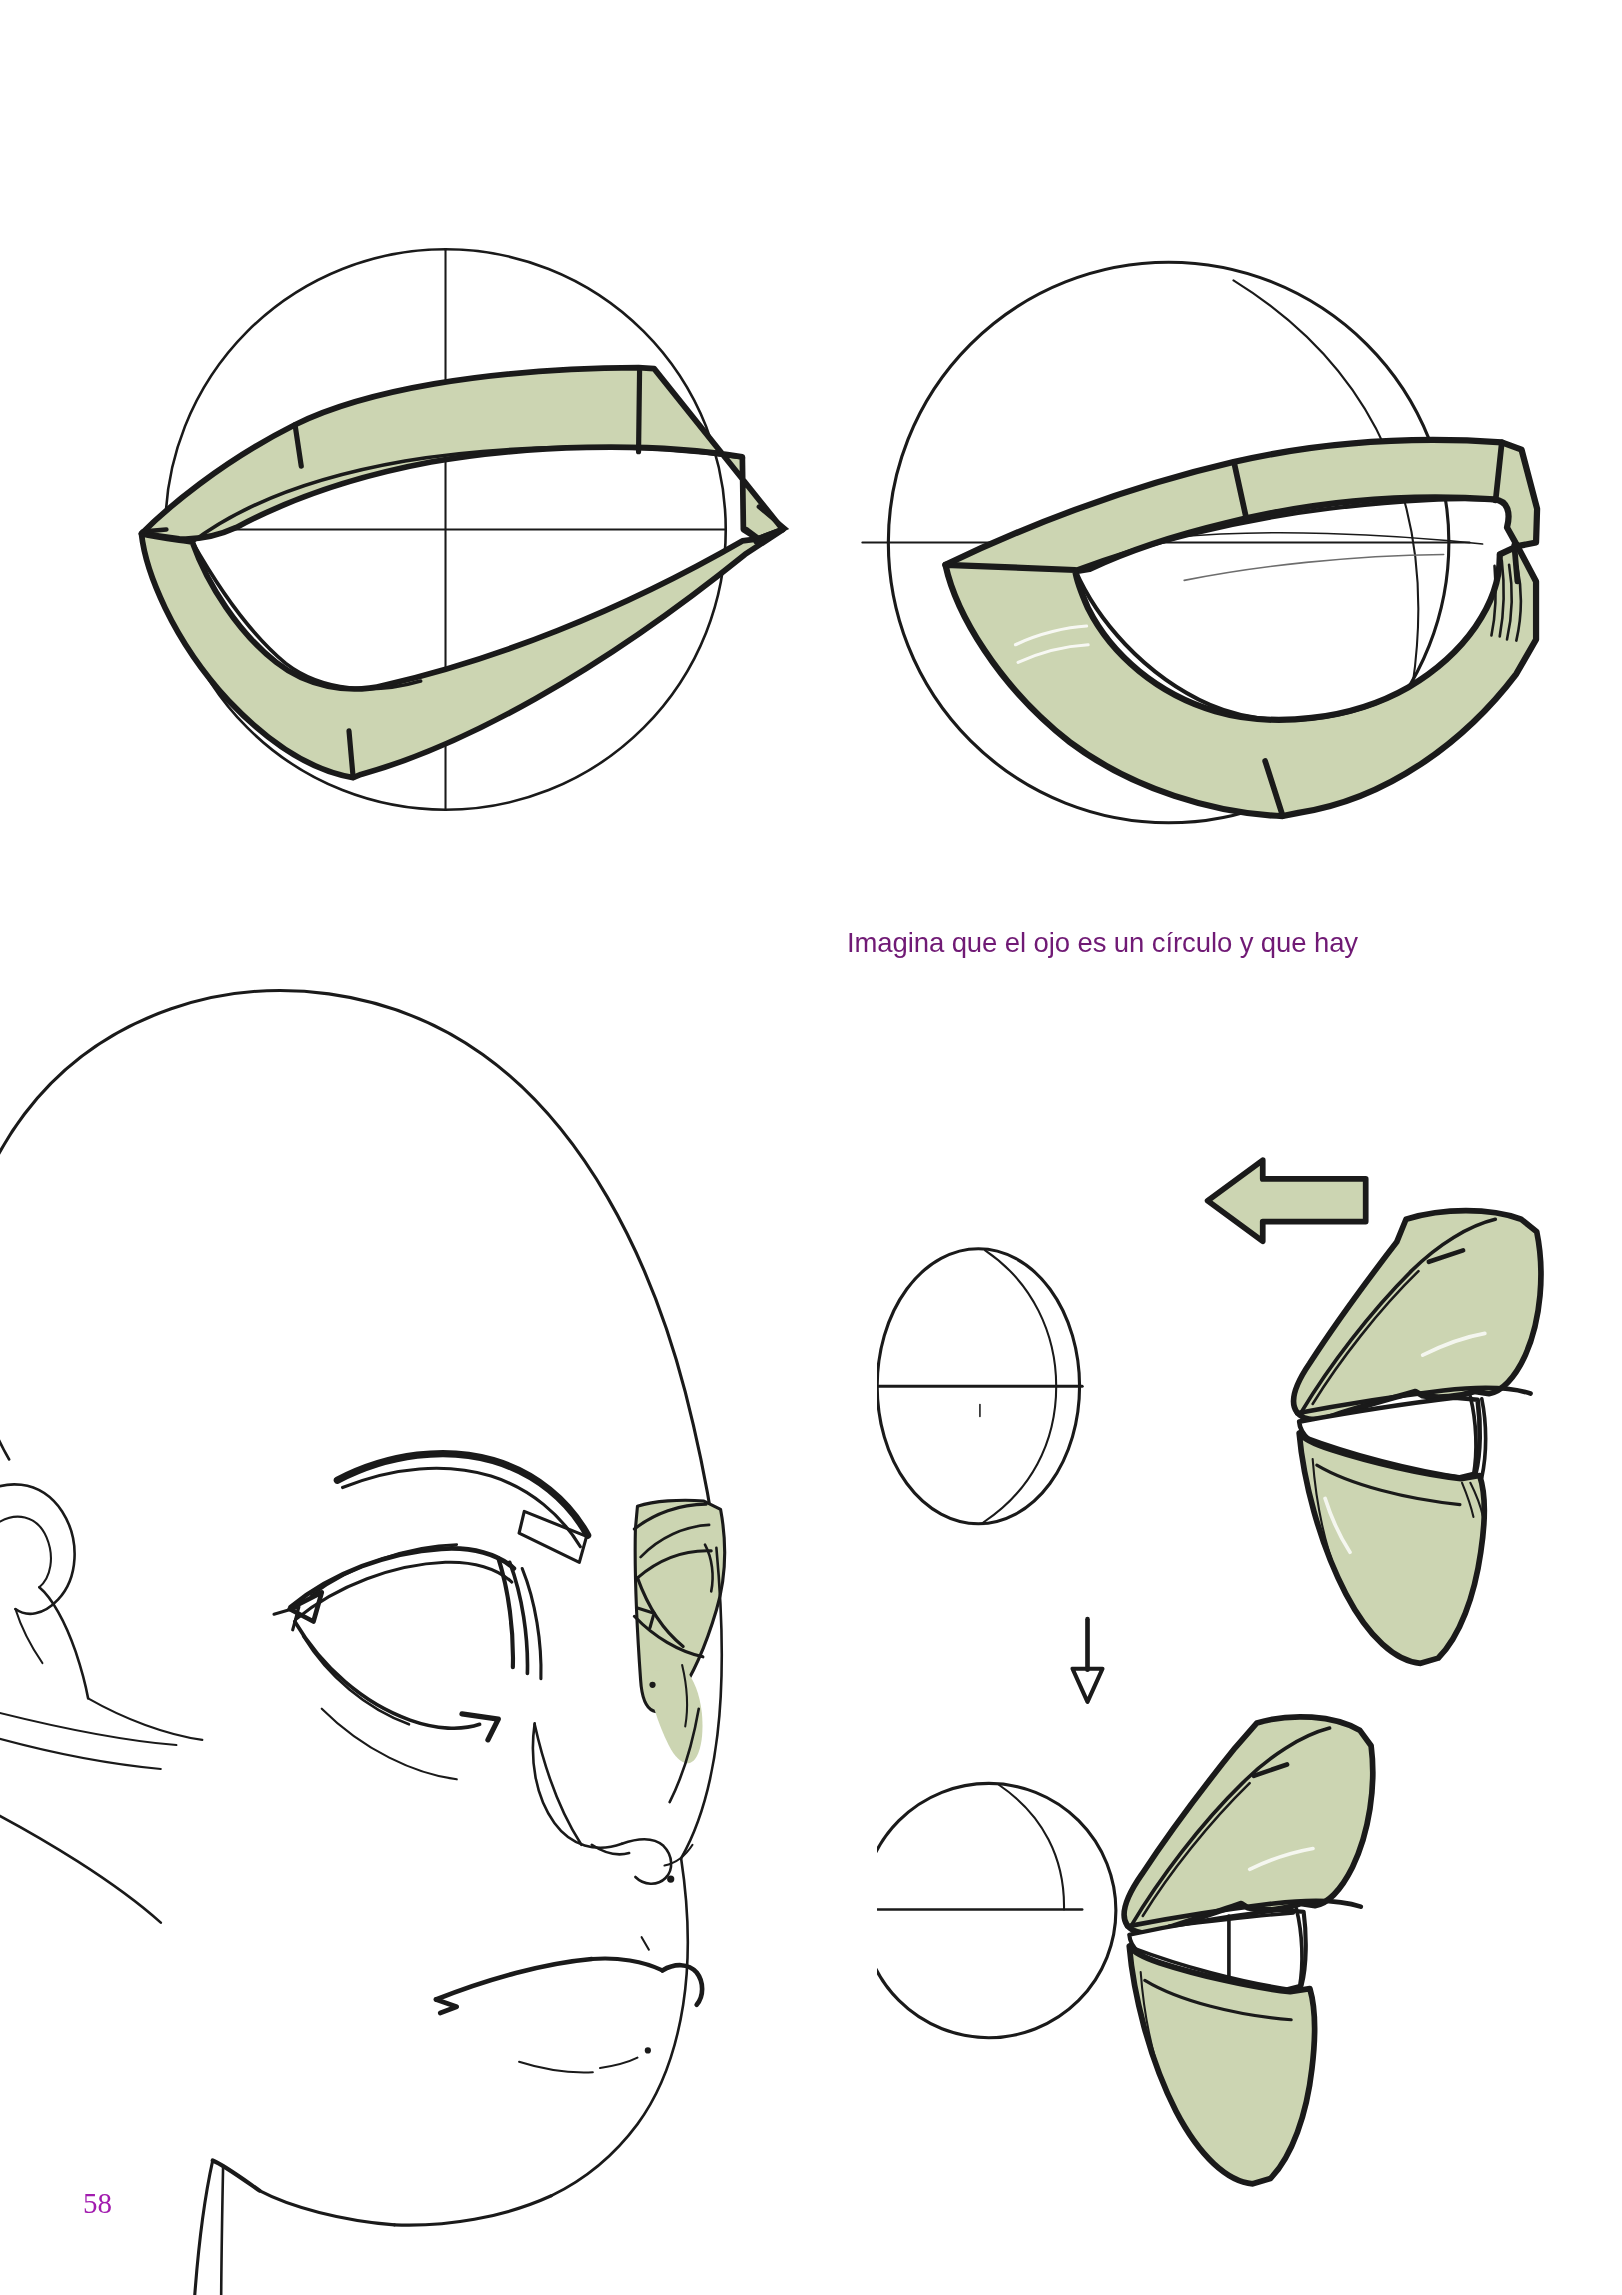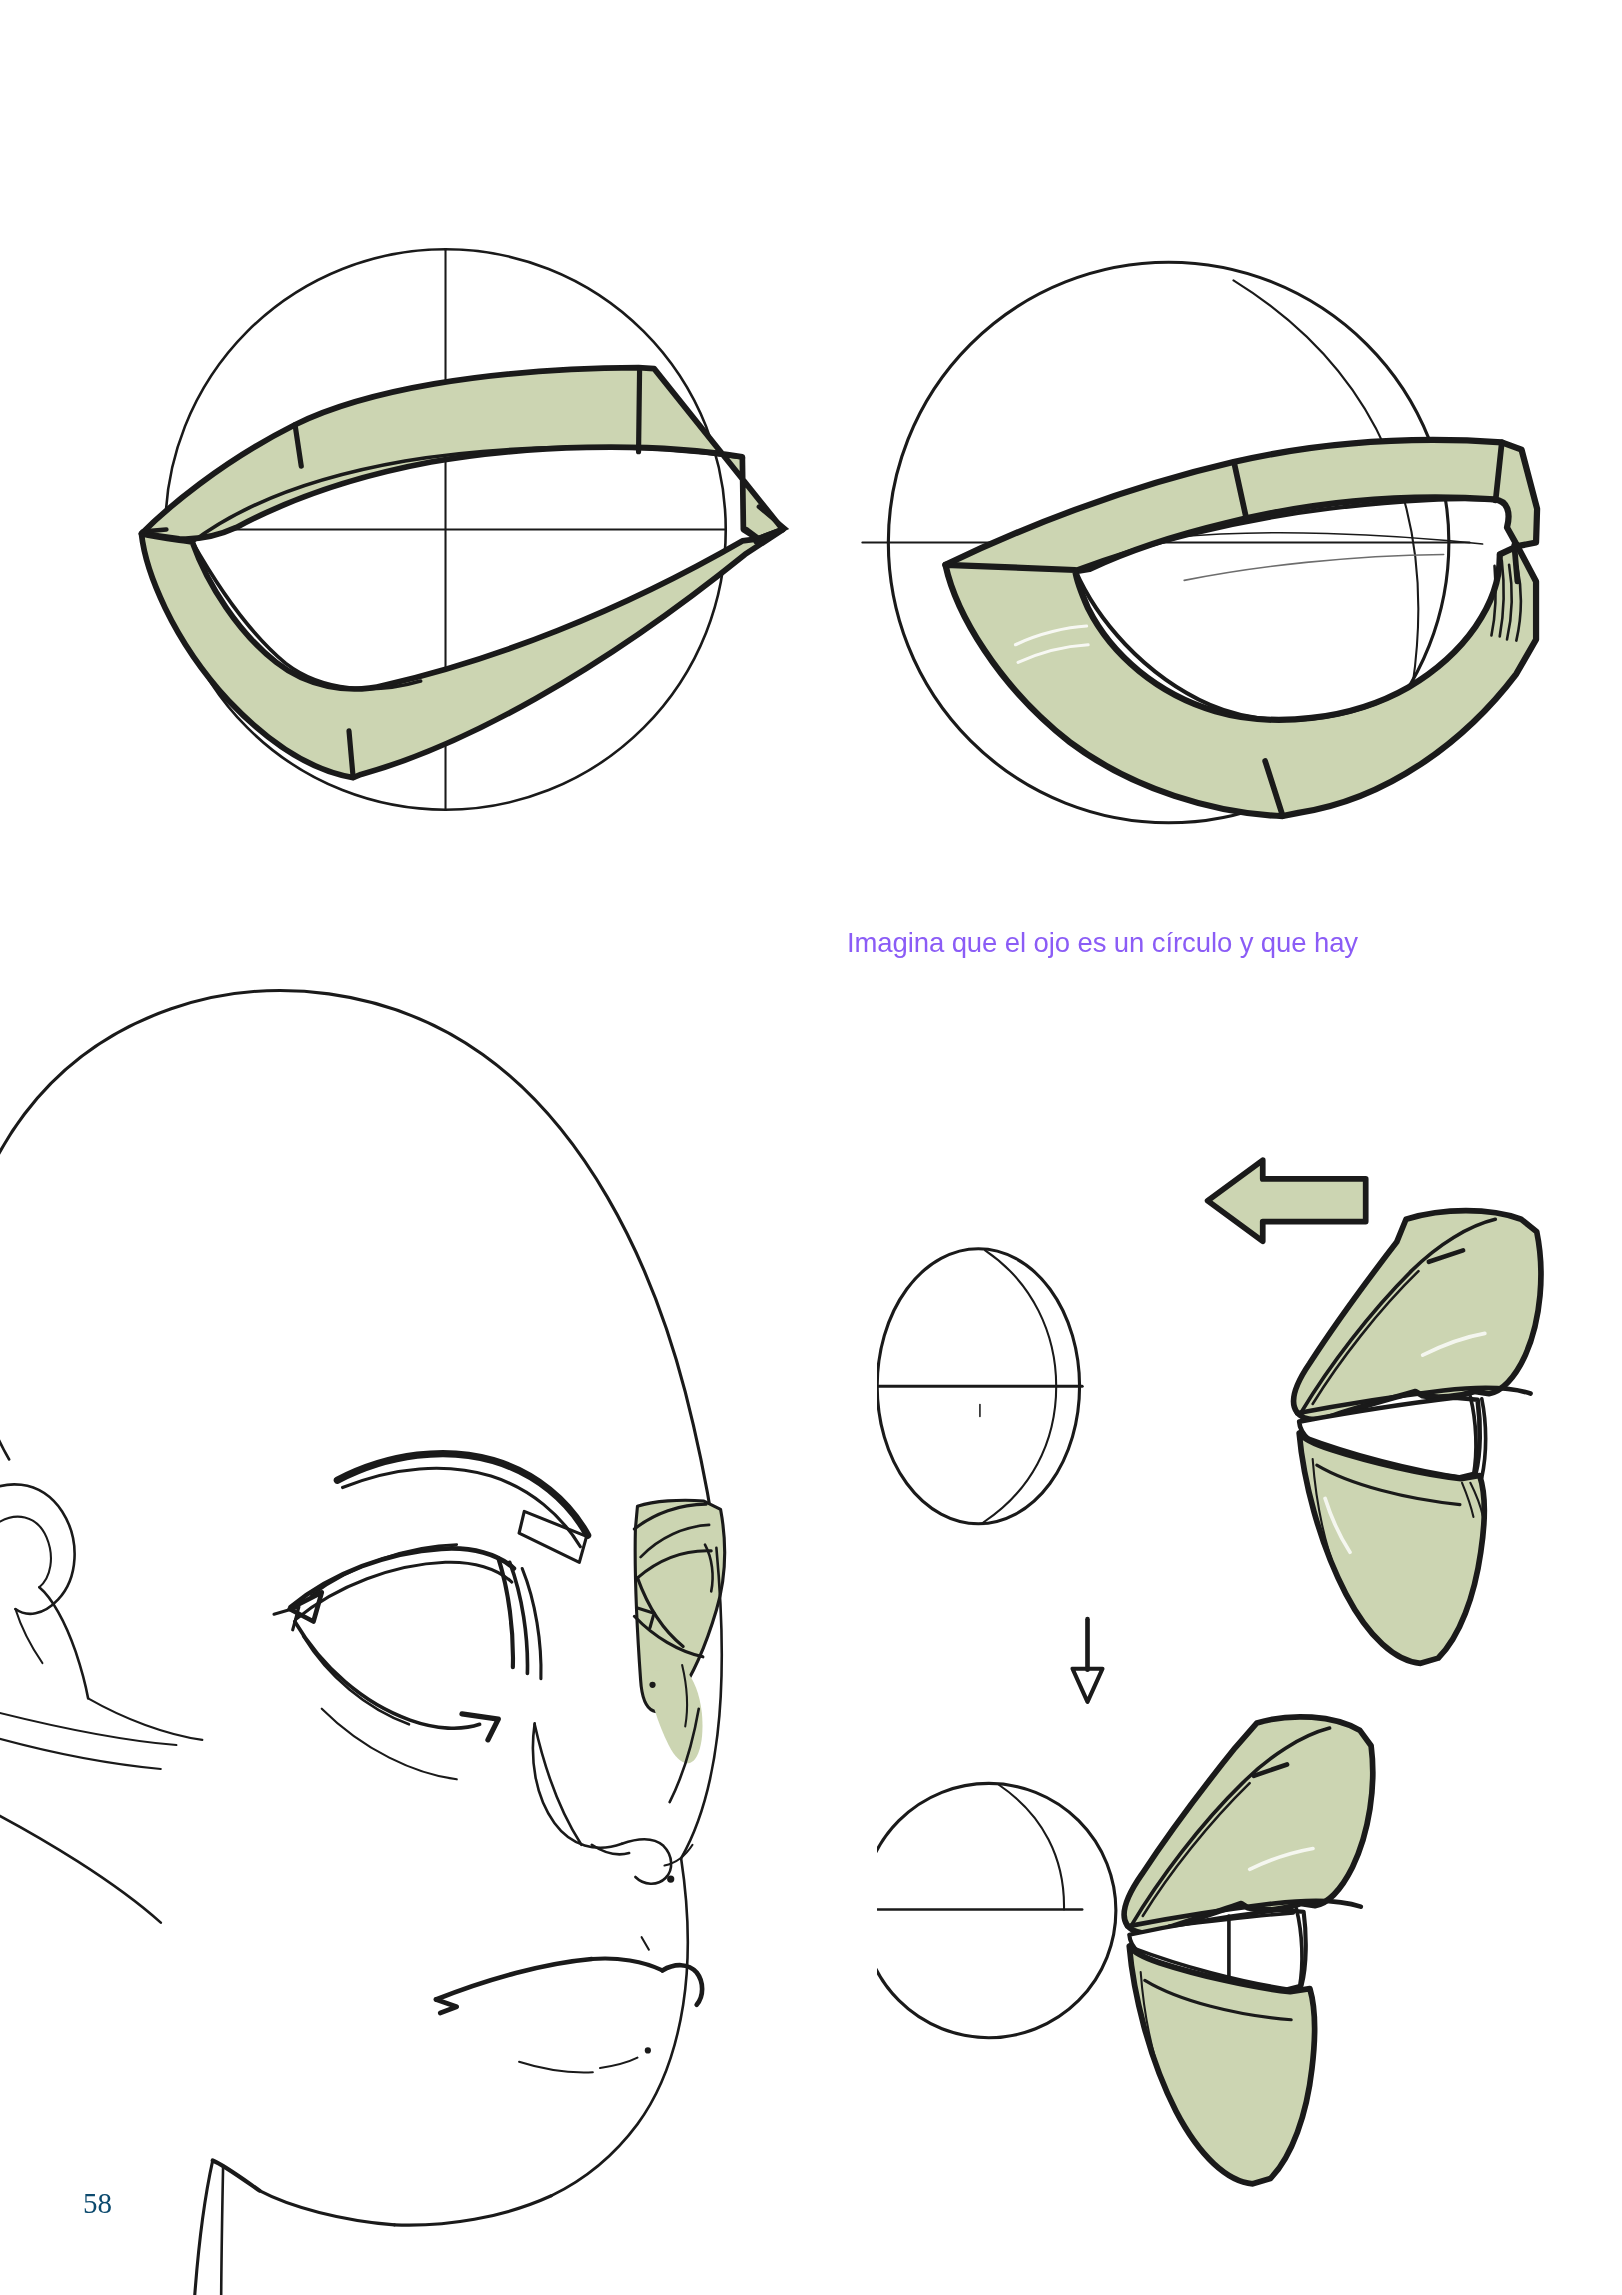--- a/index.html
+++ b/index.html
@@ -24,31 +24,31 @@
     height: 100%;
   }
   #caption {
     position: absolute;
     left: 847px;
     top: 923px;
     width: 613px;
     font-family: "Liberation Sans", sans-serif;
     font-size: 27.5px;
     line-height: 1.42;
-    color: #8b5cf6;
+    color: #701a75;
     letter-spacing: -0.1px;
     font-weight: 400;
   }
   #page-number {
     position: absolute;
     left: 83px;
     top: 2187px;
     font-family: "Liberation Serif", serif;
     font-size: 29px;
-    color: #0c4a6e;
+    color: #a21caf;
   }
 </style>
 </head>
 <body>
 
 <div id="page">
 
   <div class="fig" style="left:130px; top:218px; width:685px; height:649px;">
     <svg viewBox="0 0 1320 1250" xmlns="http://www.w3.org/2000/svg">
       <g fill="none" stroke="#1a1a1a" stroke-linecap="round" stroke-linejoin="round">

